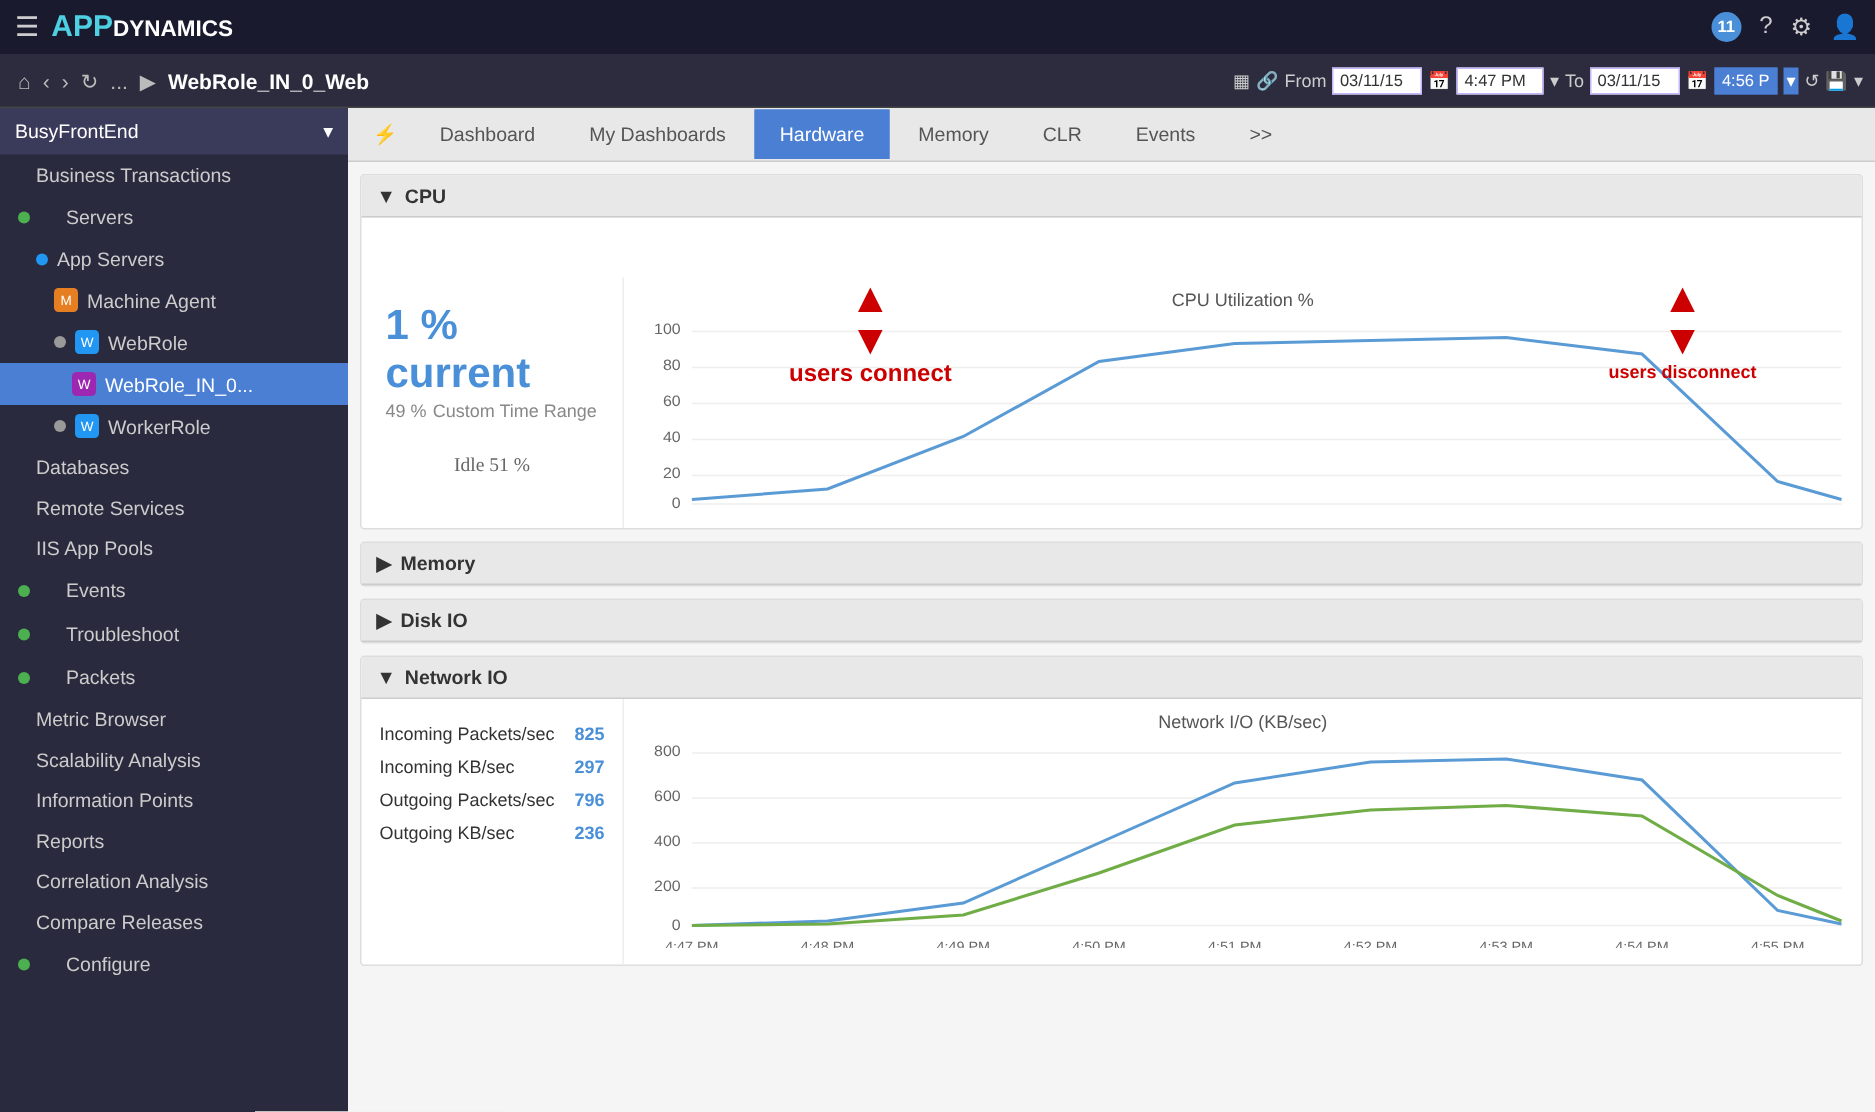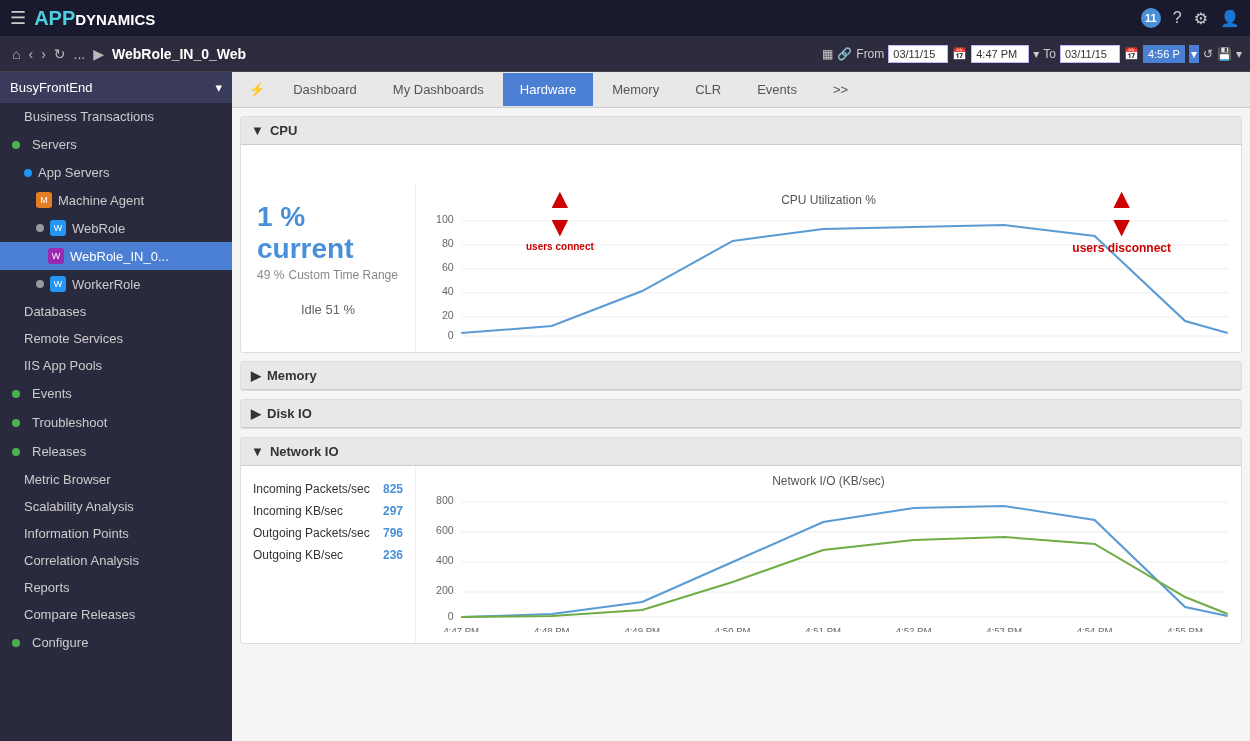--- a/index.html
+++ b/index.html
@@ -71,21 +71,21 @@
     .sidebar-item .node-icon.blue { background: #2196f3; }
     .sidebar-item .node-icon.purple { background: #9c27b0; }
     .sidebar-indent1 { padding-left: 24px; }
     .sidebar-indent2 { padding-left: 36px; }
     .sidebar-indent3 { padding-left: 48px; }
     .sidebar-top-item {
       padding: 7px 12px;
       cursor: pointer;
       display: flex;
       align-items: center;
-      gap: 12px;
+      gap: 24px;
       color: #ccc;
       font-size: 13px;
     }
     .sidebar-top-item .dot { width: 8px; height: 8px; border-radius: 50%; background: #888; flex-shrink: 0; }
     .sidebar-top-item .dot.green { background: #4caf50; }
 
     
     #content {
       flex: 1;
       background: #f5f5f5;
@@ -135,21 +135,21 @@
     .cpu-content { display: flex; margin-top: 40px; }
     .cpu-stats {
       width: 175px;
       padding: 16px;
       flex-shrink: 0;
       border-right: 1px solid #eee;
     }
     .cpu-current { font-size: 28px; color: #4a90d9; font-weight: bold; }
     .cpu-range { font-size: 15px; color: #4a90d9; }
     .cpu-range span { font-size: 12px; color: #888; }
-    .cpu-idle { font-size: 13px; color: #666; margin-top: 20px; text-align: center; }
+    .cpu-idle { font-size: 13px; color: #666; margin-top: 20px; text-align: center; font-family: Liberation Serif, serif; }
     .chart-area { flex: 1; padding: 8px; position: relative; }
     .chart-title { text-align: center; font-size: 12px; color: #555; margin-bottom: 4px; }
 
     
     .chart-svg { width: 100%; height: 140px; }
 
     
     .network-content { display: flex; }
     .network-stats {
       width: 175px;
@@ -270,41 +270,41 @@
     </div>
 
     <div class="sidebar-top-item">
       <span class="dot green"></span>
       <span>Troubleshoot</span>
     </div>
 
 
     <div class="sidebar-top-item">
       <span class="dot green"></span>
-      <span>Releases</span>
+      <span>Packets</span>
     </div>
 
     <div class="sidebar-item sidebar-indent1">
       <span>Metric Browser</span>
     </div>
 
     <div class="sidebar-item sidebar-indent1">
       <span>Scalability Analysis</span>
     </div>
 
     <div class="sidebar-item sidebar-indent1">
       <span>Information Points</span>
     </div>
 
     <div class="sidebar-item sidebar-indent1">
+      <span>Reports</span>
+    </div>
+
+    <div class="sidebar-item sidebar-indent1">
       <span>Correlation Analysis</span>
-    </div>
-
-    <div class="sidebar-item sidebar-indent1">
-      <span>Reports</span>
     </div>
 
     <div class="sidebar-item sidebar-indent1">
       <span>Compare Releases</span>
     </div>
 
     <div class="sidebar-top-item">
       <span class="dot green"></span>
       <span>Configure</span>
     </div>
@@ -365,21 +365,21 @@
             <text x="375" y="142" font-size="9" fill="#666" text-anchor="middle">4:51 PM</text>
             <text x="460" y="142" font-size="9" fill="#666" text-anchor="middle">4:52 PM</text>
             <text x="545" y="142" font-size="9" fill="#666" text-anchor="middle">4:53 PM</text>
             <text x="630" y="142" font-size="9" fill="#666" text-anchor="middle">4:54 PM</text>
             <text x="715" y="142" font-size="9" fill="#666" text-anchor="middle">4:55 PM</text>
           </svg>
           
           <div style="position:absolute; top:0; left:110px; display:flex; flex-direction:column; align-items:center;">
             <div style="color:#cc0000; font-size:28px; line-height:1;">▲</div>
             <div style="color:#cc0000; font-size:28px; line-height:1;">▼</div>
-            <div style="color:#cc0000; font-weight:bold; font-size:10px; white-space:nowrap;">users connect</div>
+            <div style="color:#cc0000; font-weight:bold; font-size:16px; white-space:nowrap;">users connect</div>
           </div>
           <div style="position:absolute; top:0; right:70px; display:flex; flex-direction:column; align-items:center;">
             <div style="color:#cc0000; font-size:28px; line-height:1;">▲</div>
             <div style="color:#cc0000; font-size:28px; line-height:1;">▼</div>
             <div style="color:#cc0000; font-weight:bold; font-size:12px; white-space:nowrap;">users disconnect</div>
           </div>
         </div>
       </div>
     </div>
 

